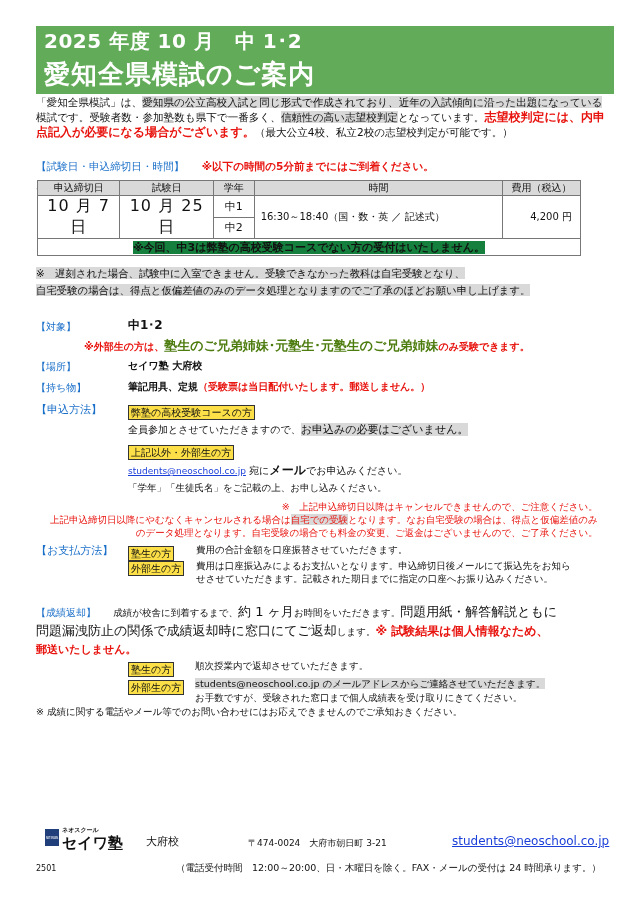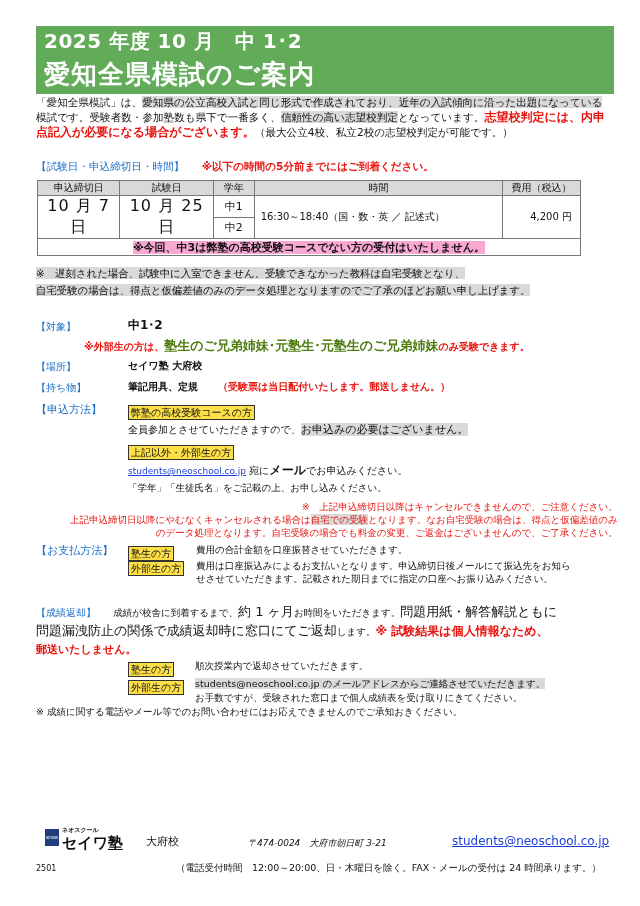--- a/index.html
+++ b/index.html
@@ -18,22 +18,22 @@
     letter-spacing: 0.5px; white-space: nowrap;
   }
   .h-line2 {
     left: 44px; top: 57px; color: #fff; font-size: 26px; font-weight: bold;
     letter-spacing: 1px; white-space: nowrap;
   }
   .intro {
     left: 36px; top: 95px; width: 580px; font-size: 10.6px; line-height: 15px;
   }
   .hl-gray { background: #d9d9d9; }
-  .hl-yellow { background: #f9a8d4; }
-  .red { color: #e8140f; padding-left: 20px; }
+  .hl-yellow { background: #15803d; }
+  .red { color: #e8140f; }
   .red-b { color: #e8140f; font-weight: bold; }
   .blue { color: #1a6fc9; }
   .big-red { color: #4d7c0f; font-weight: bold; font-size: 13px; }
   .sec-title { font-size: 10.6px; white-space: nowrap; }
   .small { font-size: 9.5px; white-space: nowrap; }
   .line { font-size: 10px; white-space: nowrap; }
 
   table.sched {
     border-collapse: collapse; position: absolute; left: 37px; top: 180px; width: 544px;
     font-size: 10px;
@@ -171,16 +171,16 @@
 <div class="abs small" style="left:195px; top:677px; line-height:14px;">
   <span class="hl-gray">students@neoschool.co.jp のメールアドレスからご連絡させていただきます。</span><br>
   <span>お手数ですが、受験された窓口まで個人成績表を受け取りにきてください。</span>
 </div>
 <div class="abs small" style="left:36px; top:706px;">※ 成績に関する電話やメール等でのお問い合わせにはお応えできませんのでご承知おきください。</div>
 
 <div class="abs logo-box">SEIWA</div>
 <div class="abs logo-sub">ネオスクール</div>
 <div class="abs logo-name">セイワ塾</div>
 <div class="abs" style="left:146px; top:834px; font-size:11px;">大府校</div>
-<div class="abs small" style="left:248px; top:837px; font-size:9px;font-style:italic;">〒474-0024　大府市朝日町 3-21</div>
+<div class="abs small" style="left:248px; top:837px; font-size:9px;">〒474-0024　大府市朝日町 3-21</div>
 <div class="abs" style="left:452px; top:834px; font-size:12px; color:#1b3fd9; text-decoration:underline;">students@neoschool.co.jp</div>
 <div class="abs small" style="left:36px; top:864px; font-size:8px;">2501</div>
 <div class="abs small" style="left:176px; top:862px; font-size:9.5px;">（電話受付時間　12:00～20:00、日・木曜日を除く。FAX・メールの受付は 24 時間承ります。）</div>
 
 </body></html>

